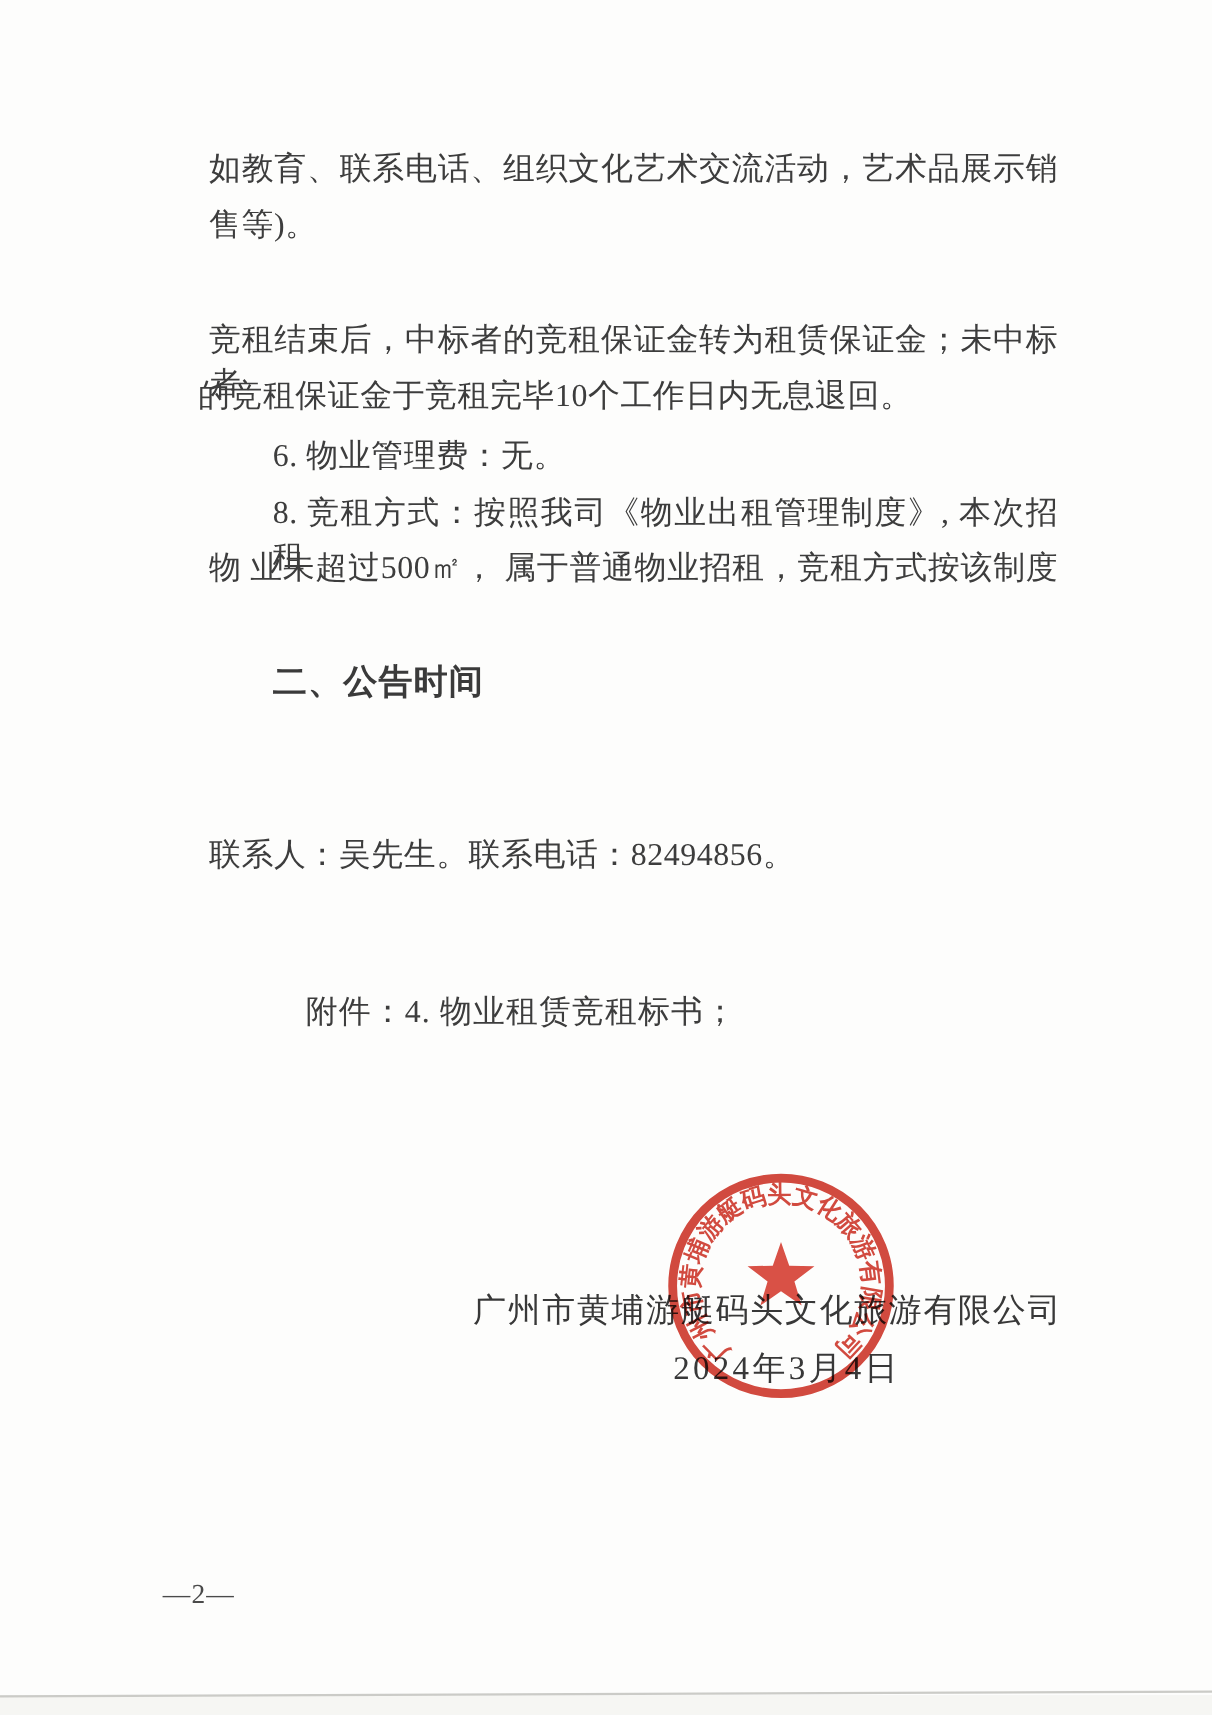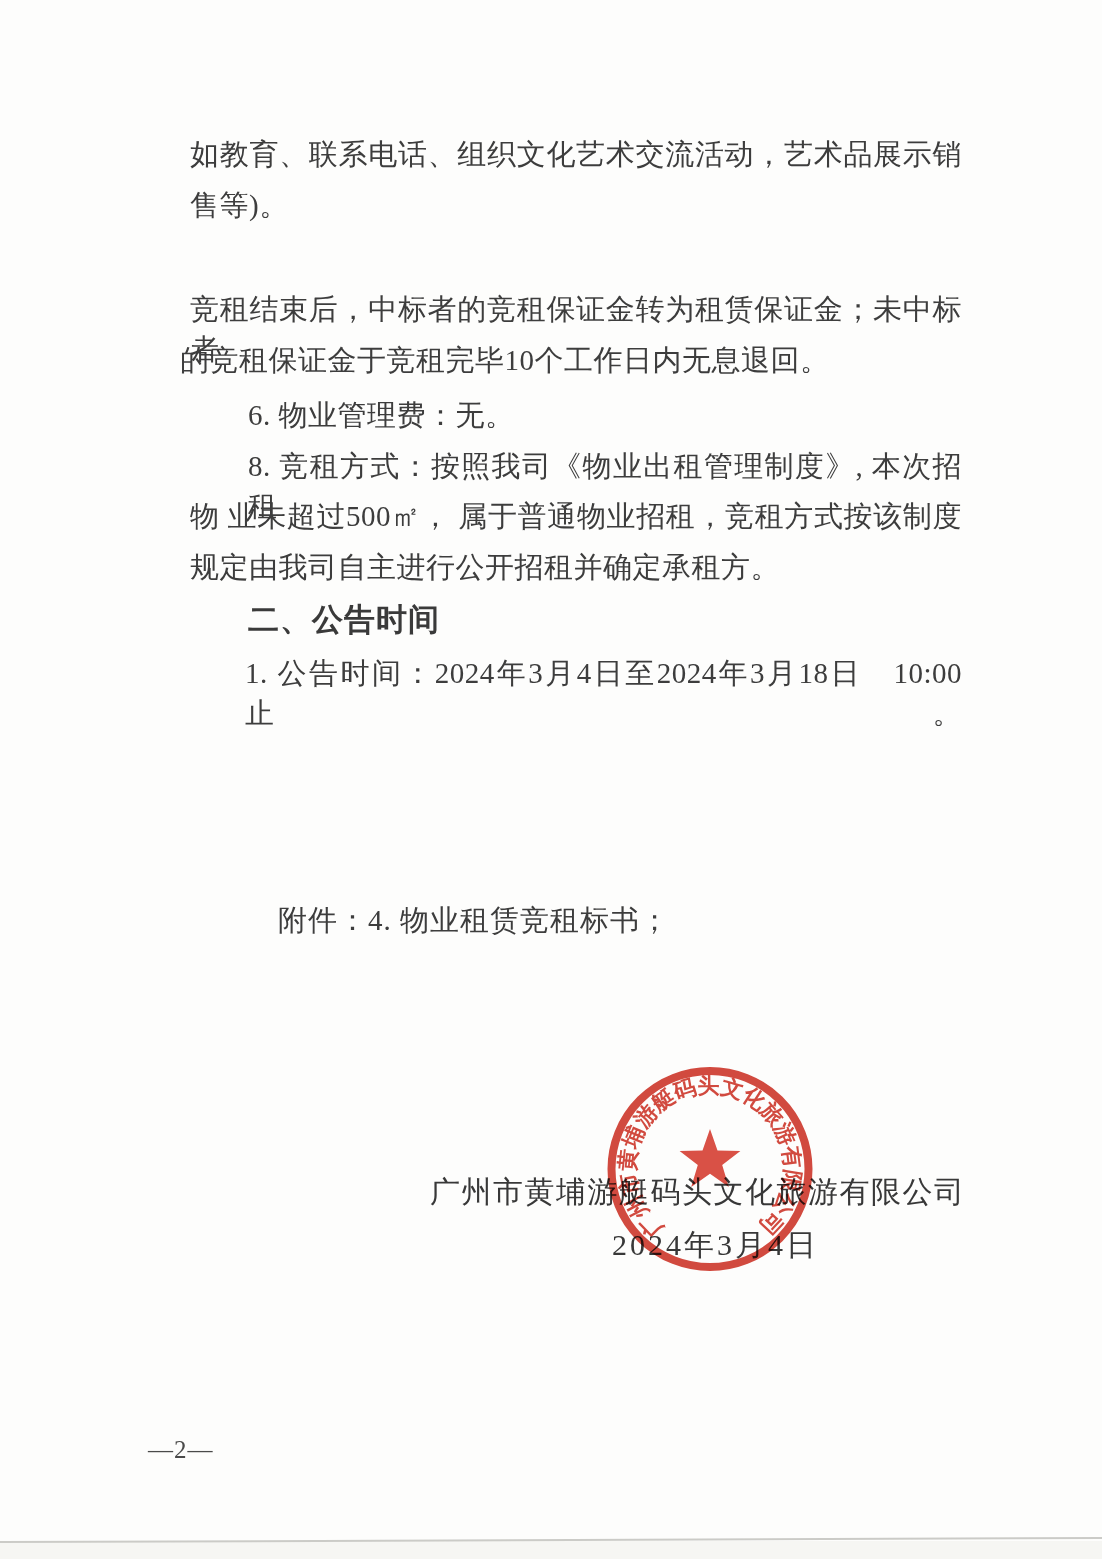--- a/index.html
+++ b/index.html
@@ -83,23 +83,22 @@
 
 <div class="page">
 
   <div class="line just" style="top:134px;left:190px;">如教育、联系电话、组织文化艺术交流活动，艺术品展示销</div>
   <div class="line" style="top:185px;left:190px;">售等)。</div>
   <div class="line just" style="top:289px;left:190px;">竞租结束后，中标者的竞租保证金转为租赁保证金；未中标者</div>
   <div class="line" style="top:340px;left:180px;">的竞租保证金于竞租完毕10个工作日内无息退回。</div>
   <div class="line" style="top:395px;left:248px;">6. 物业管理费：无。</div>
   <div class="line just" style="top:446px;left:248px;">8. 竞租方式：按照我司《物业出租管理制度》, 本次招租</div>
   <div class="line just" style="top:496px;left:190px;">物 业未超过500㎡， 属于普通物业招租，竞租方式按该制度</div>
-  <div class="line" style="top:547px;left:190px;">规定由我司自主进行公开招租并确定承租方。</div>
   <div class="line heading" style="top:600px;left:248px;text-align:center;">二、公告时间</div>
-  <div class="line just" style="top:653px;left:245px;">1. 公告时间：2024年3月4日至2024年3月18日　10:00止。</div>
+  <div class="line" style="top:757px;left:190px;">联系人：吴先生。联系电话：82494856。</div>
 
   <div class="line attach" style="top:900px;left:278px;">附件：4. 物业租赁竞租标书；</div>
 
   <div class="line company" style="top:1172px;left:430px;">广州市黄埔游艇码头文化旅游有限公司</div>
   <div class="line sigdate" style="top:1225px;left:612px;">2024年3月4日</div>
 
   <div class="seal">
     <svg viewBox="0 0 206 208" xmlns="http://www.w3.org/2000/svg">
       <ellipse cx="103" cy="103" rx="98.5" ry="98" fill="none" stroke="#d03a2e" stroke-width="8"></ellipse>
       <polygon fill="#d84237" points="103,63 110.5,84.6 133.4,85.1 115.2,99 121.8,120.9 103,107.8 84.2,120.9 90.8,99 72.6,85.1 95.5,84.6"></polygon>

